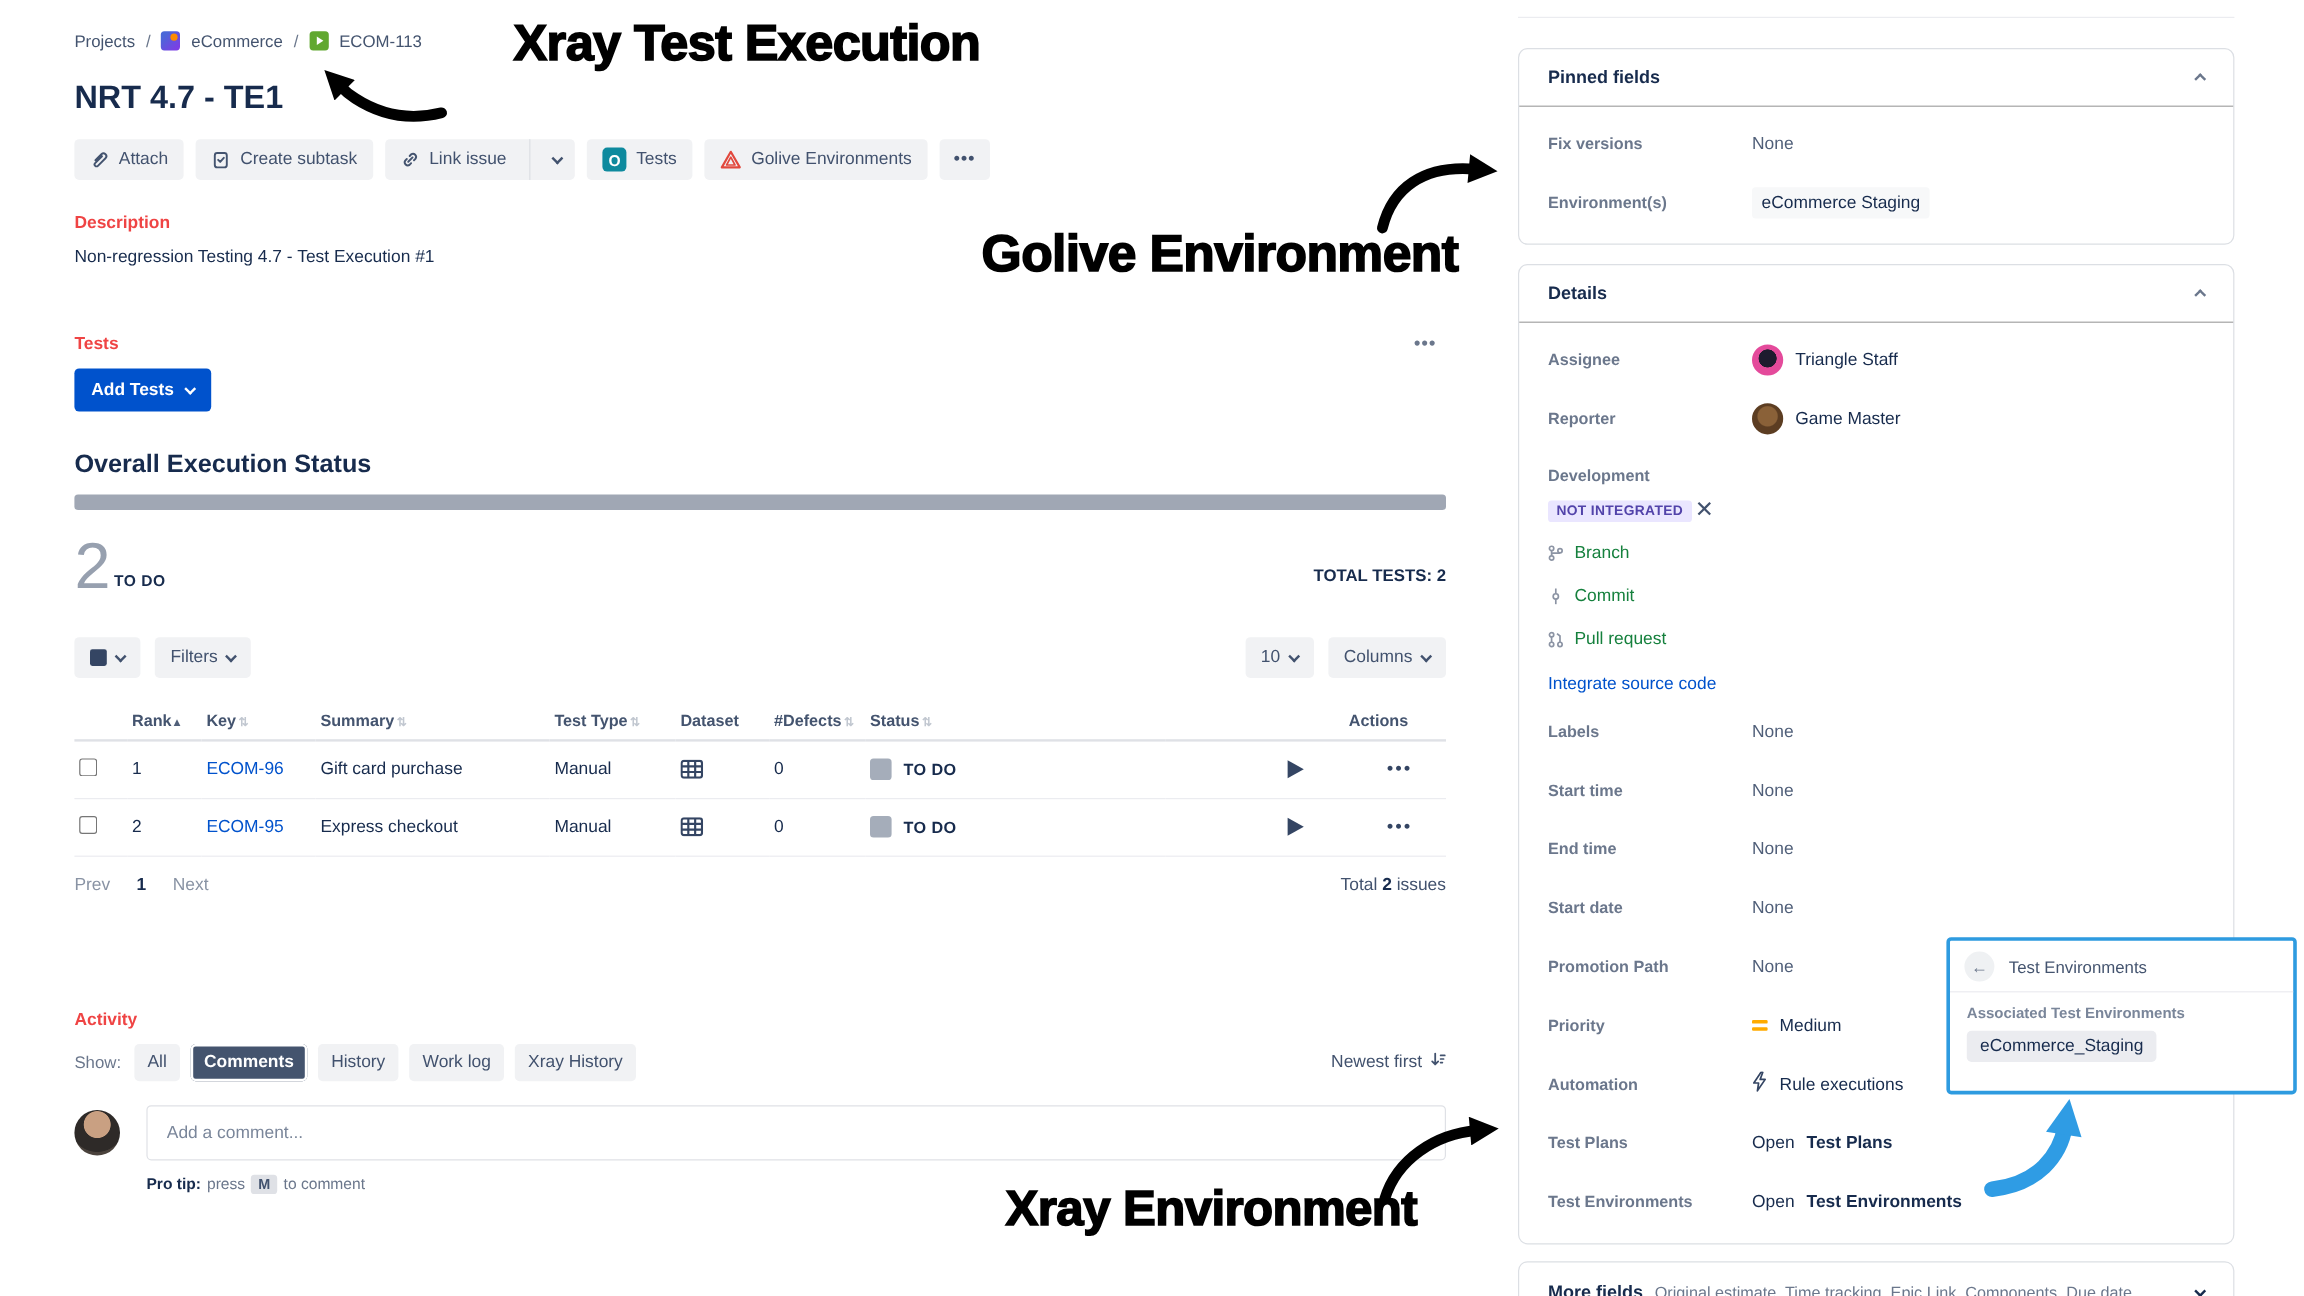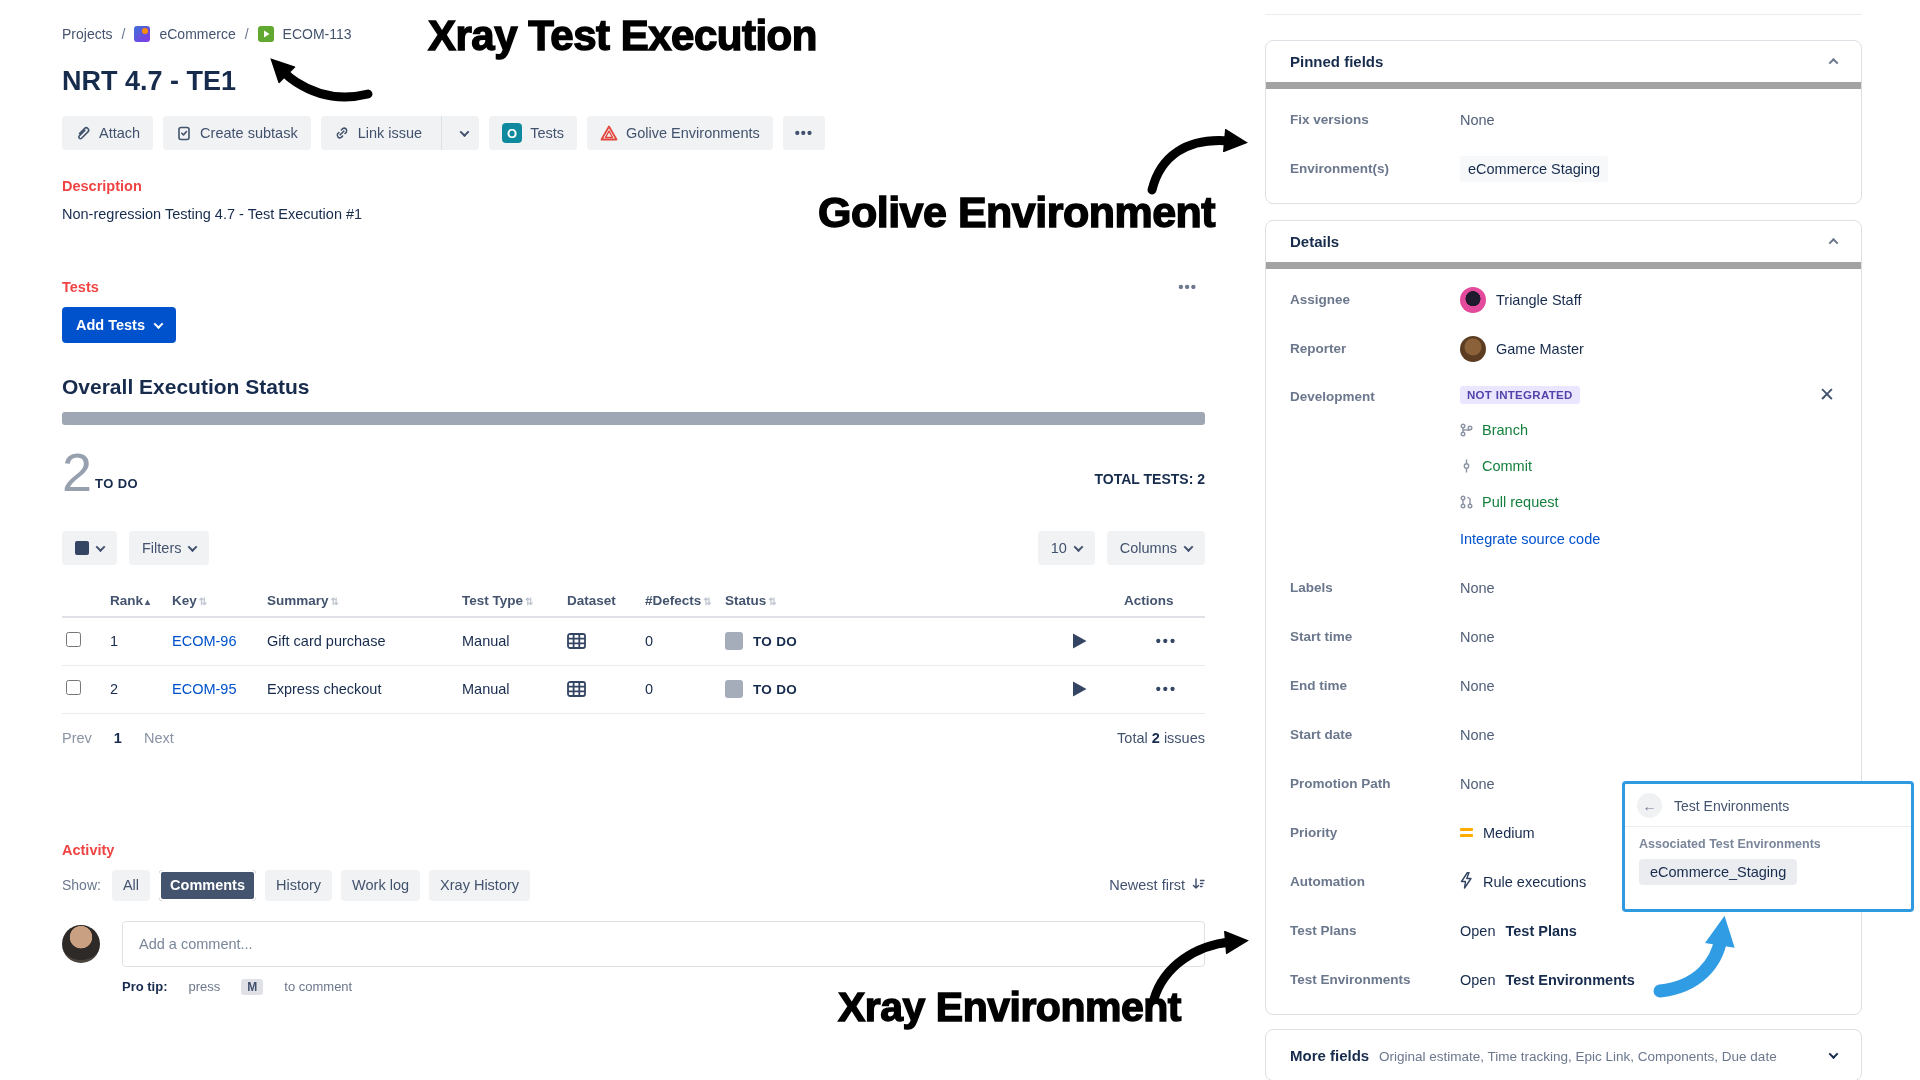--- a/index.html
+++ b/index.html
@@ -81,41 +81,41 @@
   .show-left { display:flex; align-items:center; gap:9px; }
   .show-lab { color:#6B778C; font-size:14px; margin-right:2px; }
   .chip { height:31px; display:inline-flex; align-items:center; padding:0 11px; background:#F1F2F4; border-radius:4px; font-size:14.5px; color:#42526E; cursor:pointer; }
   .chip.sel { background:#44546E; color:#fff; font-weight:bold; box-shadow:0 0 0 2px #fff inset; }
   .sort-right { display:flex; align-items:center; gap:7px; color:#42526E; font-size:14.5px; cursor:pointer; }
 
   .comment-row { margin-top:20px; display:flex; gap:22px; align-items:center; }
   .avatar { width:38px; height:38px; border-radius:50%; background:radial-gradient(circle at 50% 32%, #C9A082 0 34%, #2E2A28 36% 70%, #4A423C 72%); flex:none; }
   .comment-input { flex:1; height:46px; border:1px solid #DFE1E6; border-radius:4px; font-size:14.5px; color:#172B4D; padding:0 16px; outline:none; font-family:"Liberation Sans", sans-serif; }
   .comment-input::placeholder { color:#7A869A; }
-  .pro-tip { margin-top:12px; margin-left:60px; font-size:13px; color:#6B778C; display:flex; align-items:center; gap:21px; }
+  .pro-tip { margin-top:12px; margin-left:60px; font-size:13px; color:#6B778C; display:flex; align-items:center; gap:5px; }
   .pro-tip b { color:#172B4D; }
 
   
   #sidebar { position:absolute; left:1265px; top:14px; width:597px; }
   .side-topline { height:1px; background:#EBECF0; width:100%; }
   .panel { border:1px solid #DCDFE4; border-radius:8px; background:#fff; }
-  .panel-h { display:flex; justify-content:space-between; align-items:center; height:48px; padding:0 24px; border-bottom:7px solid #a3a3a3; cursor:pointer; }
+  .panel-h { display:flex; justify-content:space-between; align-items:center; height:48px; padding:0 24px; border-bottom:1px solid #a3a3a3; cursor:pointer; }
   .panel-h .t { font-size:15px; font-weight:bold; color:#172B4D; }
   .panel-h .chev { color:#6B778C; }
   .panel-body { padding:6px 24px 10px; }
   .field-row { display:flex; align-items:center; min-height:49px; }
   .f-label { width:170px; flex:none; font-size:13.5px; color:#6B778C; font-weight:bold; }
   .f-value { font-size:14.5px; color:#172B4D; display:flex; align-items:center; gap:10px; }
   .f-none { color:#505F79; }
   .chip-lite { background:#F7F8F9; padding:5px 8px; border-radius:3px; }
   .mini-av { width:26px; height:26px; border-radius:50%; flex:none; }
   .av-triangle { background:radial-gradient(circle at 50% 45%, #1E1B2E 0 38%, #E44A9B 40% 75%, #B13BD6 78%); }
   .av-game { background:radial-gradient(circle at 50% 42%, #8A6138 0 40%, #5C3D22 45% 80%, #3E2A18); }
   .badge-ni { background:#EAE6FF; color:#5243AA; font-size:11.5px; font-weight:bold; letter-spacing:.3px; padding:3px 7px; border-radius:3px; }
-  .dev-row { align-items:flex-start; }
+  .dev-row { align-items:flex-start;flex-direction:column; }
   .dev-right { flex:1; display:flex; flex-direction:column; padding-top:12px; }
   .dev-badge-line { display:flex; align-items:flex-end; justify-content:space-between; }
   .dev-x { color:#42526E; font-size:19px; cursor:pointer; line-height:1; padding:0 2px; }
   .dev-item { display:flex; align-items:center; gap:9px; color:#15803d; font-size:14.5px; height:36px; cursor:default; }
   .dev-link { margin-top:4px; font-size:14.5px; height:30px; display:flex; align-items:center; }
   .prio-eq { display:inline-flex; flex-direction:column; gap:3px; }
   .prio-eq i { width:13px; height:3px; background:#FFAB00; border-radius:1px; display:block; }
   .open-txt { color:#172B4D; }
   .open-txt b { cursor:pointer; }
   .more-fields { margin-top:14px; height:52px; display:flex; align-items:center; justify-content:space-between; padding:0 24px; cursor:pointer; }

